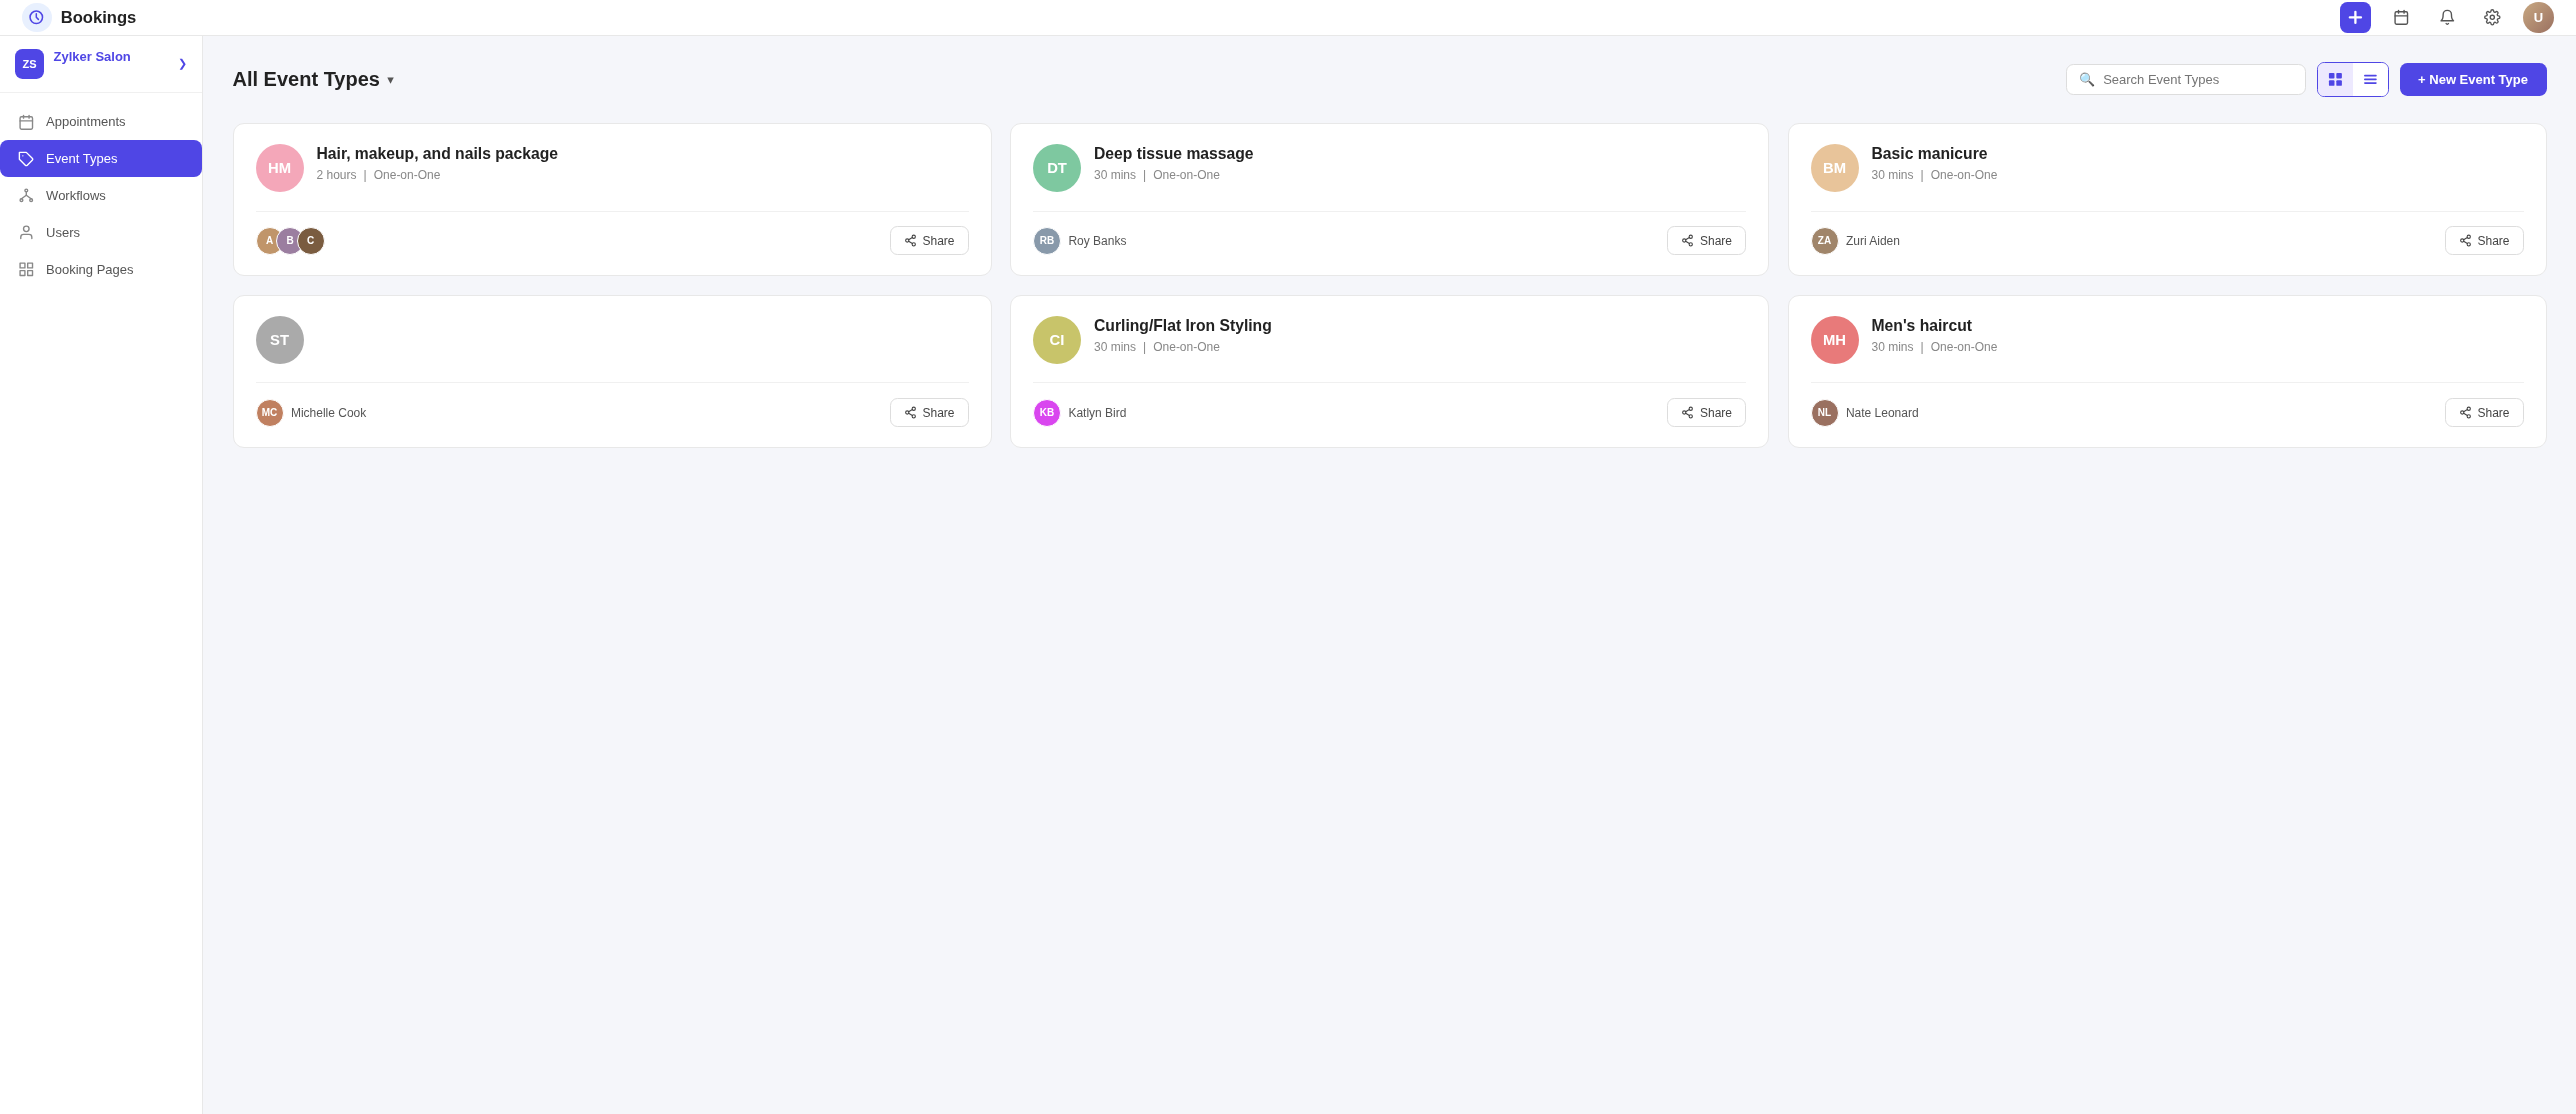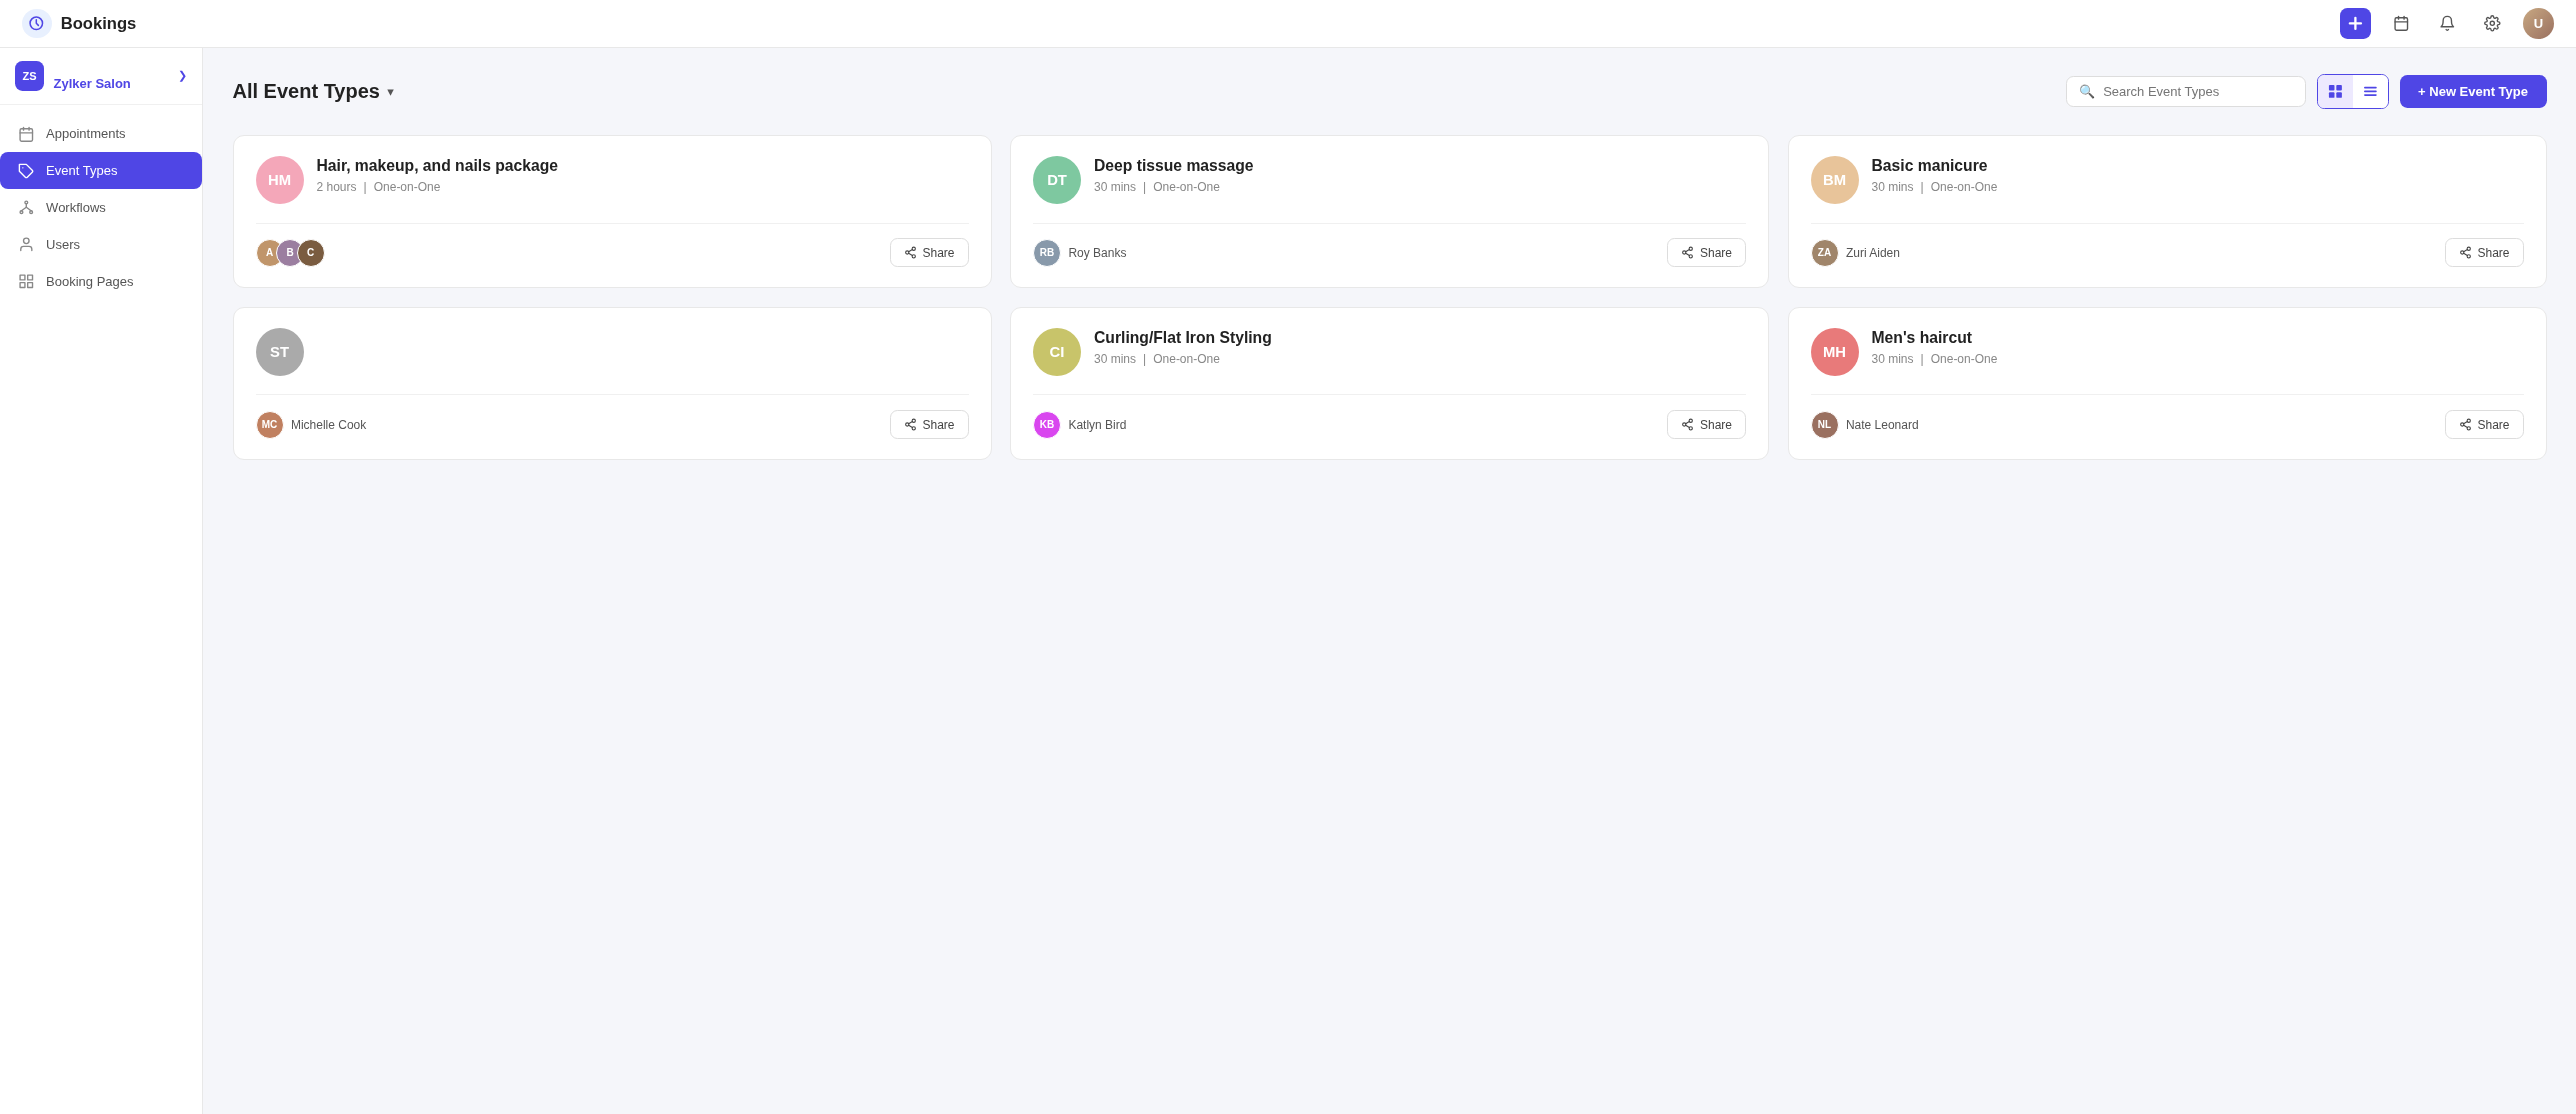--- a/index.html
+++ b/index.html
@@ -6,21 +6,21 @@
     body { font-family: -apple-system, BlinkMacSystemFont, 'Segoe UI', sans-serif; background: #f5f6fa; display: flex; flex-direction: column; height: 100vh; overflow: hidden; }
 
     
     .topnav {
       background: #fff;
       border-bottom: 0.9px solid #e8e8e8;
       display: flex;
       align-items: center;
       justify-content: space-between;
       padding: 0 22px;
-      height: 48px;
+      height: 36px;
       flex-shrink: 0;
     }
     .topnav-left { display: flex; align-items: center; gap: 9.2px; }
     .topnav-logo { width: 29.5px; height: 29.5px; background: #e8f0fe; border-radius: 50%; display: flex; align-items: center; justify-content: center; }
     .topnav-logo svg { width: 16.6px; height: 16.6px; }
     .topnav-title { font-size: 16.6px; font-weight: 600; color: #222; }
     .topnav-right { display: flex; align-items: center; gap: 14.8px; }
     .topnav-icon-btn { width: 31px; height: 31px; border-radius: 7.4px; background: transparent; border: none; cursor: pointer; display: flex; align-items: center; justify-content: center; color: #555; }
     .topnav-icon-btn.plus { background: #4f46e5; color: #fff; border-radius: 7.4px; }
     .topnav-avatar { width: 31px; height: 31px; border-radius: 50%; background: #c7b8a1; overflow: hidden; display: flex; align-items: center; justify-content: center; font-size: 13px; color: #fff; font-weight: 600; }
@@ -37,21 +37,21 @@
       flex-direction: column;
       flex-shrink: 0;
     }
     .sidebar-workspace {
       display: flex;
       align-items: center;
       justify-content: space-between;
       padding: 13px 14.8px;
       border-bottom: 0.9px solid #f0f0f0;
     }
-    .workspace-left { display: flex; align-items: flex-end; gap: 9.2px; }
+    .workspace-left { display: flex; align-items: flex-start; gap: 9.2px; }
     .workspace-badge {
       width: 29.5px; height: 29.5px; border-radius: 7.4px;
       background: #4f46e5; color: #fff;
       display: flex; align-items: center; justify-content: center;
       font-size: 11px; font-weight: 700;
     }
     .workspace-name { font-size: 13px; font-weight: 600; color: #4f46e5; }
     .workspace-chevron { color: #4f46e5; font-size: 11px; }
     .sidebar-nav { padding: 11px 0; }
     .nav-item {

